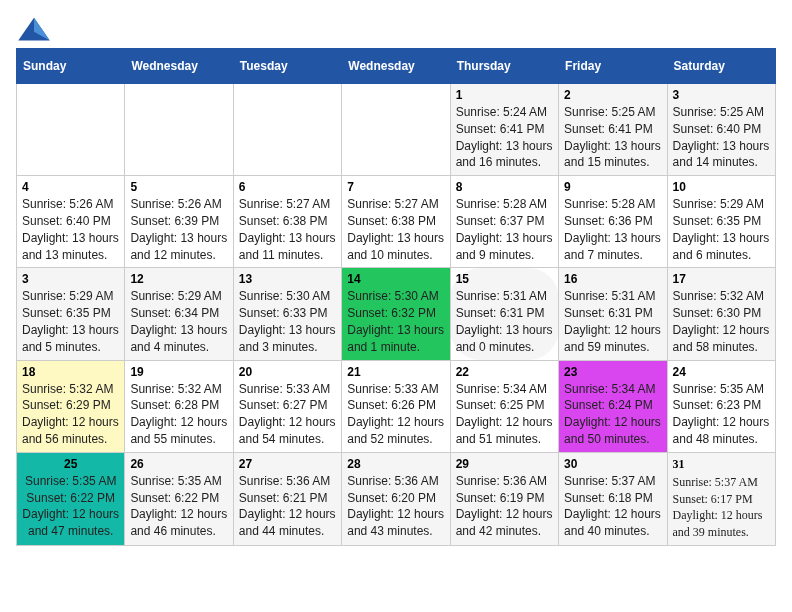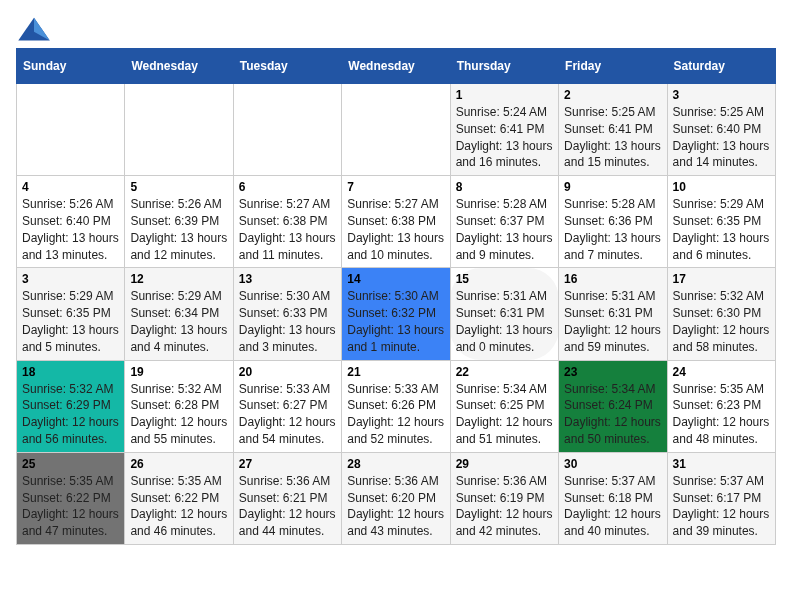--- a/index.html
+++ b/index.html
@@ -168,69 +168,69 @@
           <div class="day-detail">Sunrise: 5:29 AM<br>Sunset: 6:35 PM<br>Daylight: 13 hours and 5 minutes.</div>
         </td>
         <td style="background: rgb(245, 245, 245);">
           <span class="day-num">12</span>
           <div class="day-detail">Sunrise: 5:29 AM<br>Sunset: 6:34 PM<br>Daylight: 13 hours and 4 minutes.</div>
         </td>
         <td style="background: rgb(245, 245, 245);">
           <span class="day-num">13</span>
           <div class="day-detail">Sunrise: 5:30 AM<br>Sunset: 6:33 PM<br>Daylight: 13 hours and 3 minutes.</div>
         </td>
-        <td style="background: #3b82f6;">
+        <td style="background: #22c55e;">
           <span class="day-num">14</span>
           <div class="day-detail">Sunrise: 5:30 AM<br>Sunset: 6:32 PM<br>Daylight: 13 hours and 1 minute.</div>
         </td>
         <td style="background: rgb(245, 245, 245); border-radius: 31px;">
           <span class="day-num">15</span>
           <div class="day-detail">Sunrise: 5:31 AM<br>Sunset: 6:31 PM<br>Daylight: 13 hours and 0 minutes.</div>
         </td>
         <td style="background: rgb(245, 245, 245); margin-left: 44px;">
           <span class="day-num">16</span>
           <div class="day-detail">Sunrise: 5:31 AM<br>Sunset: 6:31 PM<br>Daylight: 12 hours and 59 minutes.</div>
         </td>
         <td style="background: rgb(245, 245, 245);">
           <span class="day-num">17</span>
           <div class="day-detail">Sunrise: 5:32 AM<br>Sunset: 6:30 PM<br>Daylight: 12 hours and 58 minutes.</div>
         </td>
       </tr>
       <tr>
-        <td style="background: #14b8a6;">
+        <td style="background: #fef9c3;">
           <span class="day-num">18</span>
           <div class="day-detail">Sunrise: 5:32 AM<br>Sunset: 6:29 PM<br>Daylight: 12 hours and 56 minutes.</div>
         </td>
         <td style="background: rgb(255, 255, 255); margin-left: 8px;">
           <span class="day-num">19</span>
           <div class="day-detail">Sunrise: 5:32 AM<br>Sunset: 6:28 PM<br>Daylight: 12 hours and 55 minutes.</div>
         </td>
         <td style="background: rgb(255, 255, 255);">
           <span class="day-num">20</span>
           <div class="day-detail">Sunrise: 5:33 AM<br>Sunset: 6:27 PM<br>Daylight: 12 hours and 54 minutes.</div>
         </td>
         <td style="background: rgb(255, 255, 255); margin-left: 20px;">
           <span class="day-num">21</span>
           <div class="day-detail">Sunrise: 5:33 AM<br>Sunset: 6:26 PM<br>Daylight: 12 hours and 52 minutes.</div>
         </td>
         <td style="background: rgb(255, 255, 255);">
           <span class="day-num">22</span>
           <div class="day-detail">Sunrise: 5:34 AM<br>Sunset: 6:25 PM<br>Daylight: 12 hours and 51 minutes.</div>
         </td>
-        <td style="background: #15803d;">
+        <td style="background: #d946ef;">
           <span class="day-num">23</span>
           <div class="day-detail">Sunrise: 5:34 AM<br>Sunset: 6:24 PM<br>Daylight: 12 hours and 50 minutes.</div>
         </td>
         <td style="background: rgb(255, 255, 255);">
           <span class="day-num">24</span>
           <div class="day-detail">Sunrise: 5:35 AM<br>Sunset: 6:23 PM<br>Daylight: 12 hours and 48 minutes.</div>
         </td>
       </tr>
       <tr>
-        <td style="background: #737373;">
+        <td style="background: #14b8a6; text-align: center;">
           <span class="day-num">25</span>
           <div class="day-detail">Sunrise: 5:35 AM<br>Sunset: 6:22 PM<br>Daylight: 12 hours and 47 minutes.</div>
         </td>
         <td style="background: rgb(245, 245, 245);">
           <span class="day-num">26</span>
           <div class="day-detail">Sunrise: 5:35 AM<br>Sunset: 6:22 PM<br>Daylight: 12 hours and 46 minutes.</div>
         </td>
         <td style="background: rgb(245, 245, 245);">
           <span class="day-num">27</span>
           <div class="day-detail">Sunrise: 5:36 AM<br>Sunset: 6:21 PM<br>Daylight: 12 hours and 44 minutes.</div>
@@ -240,19 +240,19 @@
           <div class="day-detail">Sunrise: 5:36 AM<br>Sunset: 6:20 PM<br>Daylight: 12 hours and 43 minutes.</div>
         </td>
         <td style="background: rgb(245, 245, 245);">
           <span class="day-num">29</span>
           <div class="day-detail">Sunrise: 5:36 AM<br>Sunset: 6:19 PM<br>Daylight: 12 hours and 42 minutes.</div>
         </td>
         <td style="background: rgb(245, 245, 245);">
           <span class="day-num">30</span>
           <div class="day-detail">Sunrise: 5:37 AM<br>Sunset: 6:18 PM<br>Daylight: 12 hours and 40 minutes.</div>
         </td>
-        <td style="background: rgb(245, 245, 245);">
+        <td style="background: rgb(245, 245, 245); font-family: Liberation Serif, serif;">
           <span class="day-num">31</span>
           <div class="day-detail">Sunrise: 5:37 AM<br>Sunset: 6:17 PM<br>Daylight: 12 hours and 39 minutes.</div>
         </td>
       </tr>
     </tbody>
 </table>
 
 </body></html>

